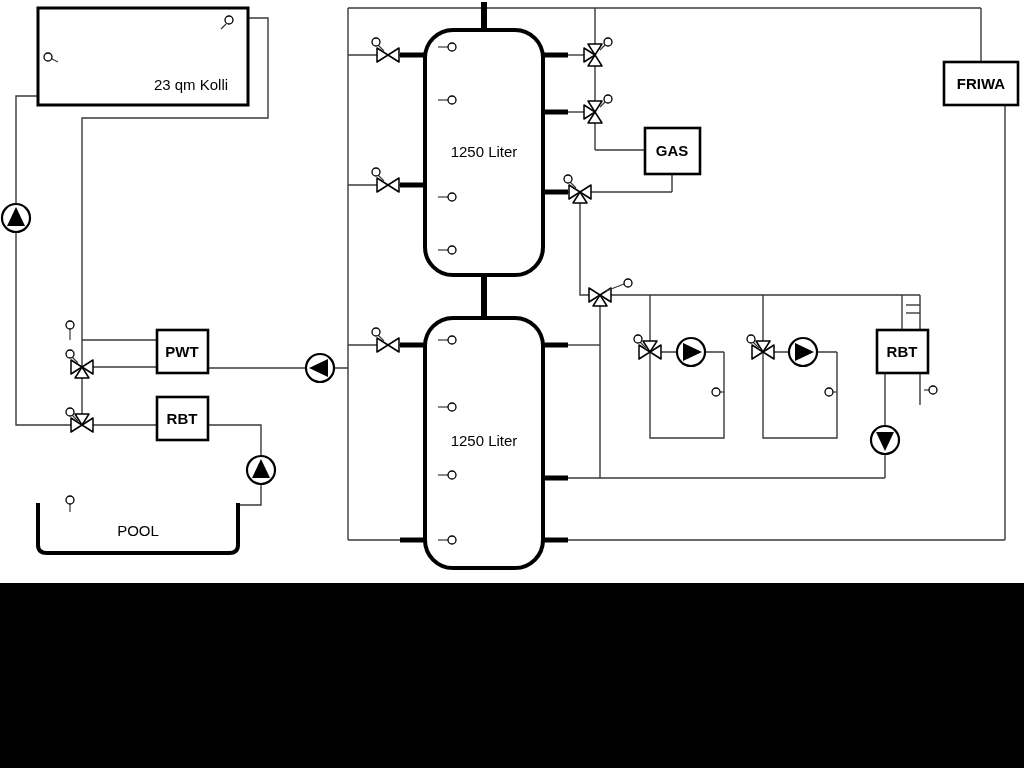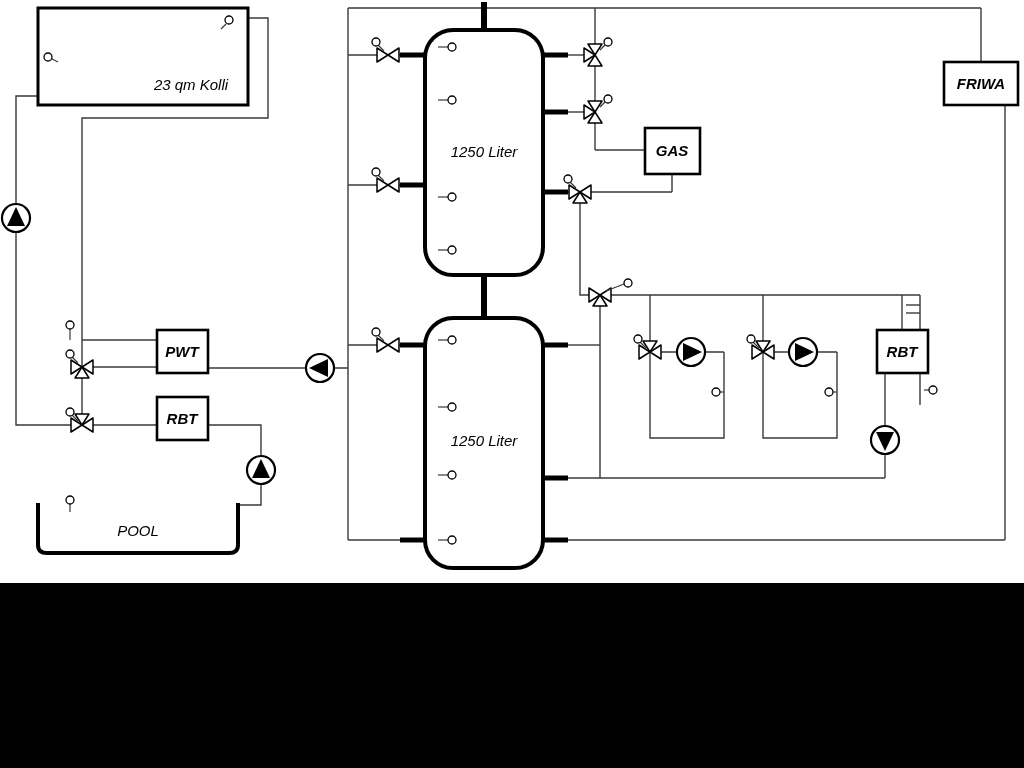--- a/index.html
+++ b/index.html
@@ -1,16 +1,16 @@
 <!DOCTYPE html>
 <html><head>
 <meta charset="utf-8">
 <style>
   html,body{margin:0;padding:0;background:#fff;}
-  .stage{position:relative;width:1024px;height:768px;background:#f9a8d4;overflow:hidden;font-style:italic;}
+  .stage{position:relative;width:1024px;height:768px;background:#f9a8d4;overflow:hidden;}
   svg{display:block;}
   text{font-family:"Liberation Sans","DejaVu Sans",sans-serif;fill:#000;}
   .lbl{font-size:15px;}
   .lbl-bold{font-size:15px;font-weight:bold;}
   .pipe{stroke:#3a3a3a;stroke-width:1.4;fill:none;}
   .thick{stroke:#000;stroke-width:5;fill:none;}
   .thick6{stroke:#000;stroke-width:6;fill:none;}
   .box{fill:#fff;stroke:#000;stroke-width:2.6;}
   .tank{fill:#fff;stroke:#000;stroke-width:4;}
   .valve{fill:#fff;stroke:#000;stroke-width:1.5;stroke-linejoin:round;}

